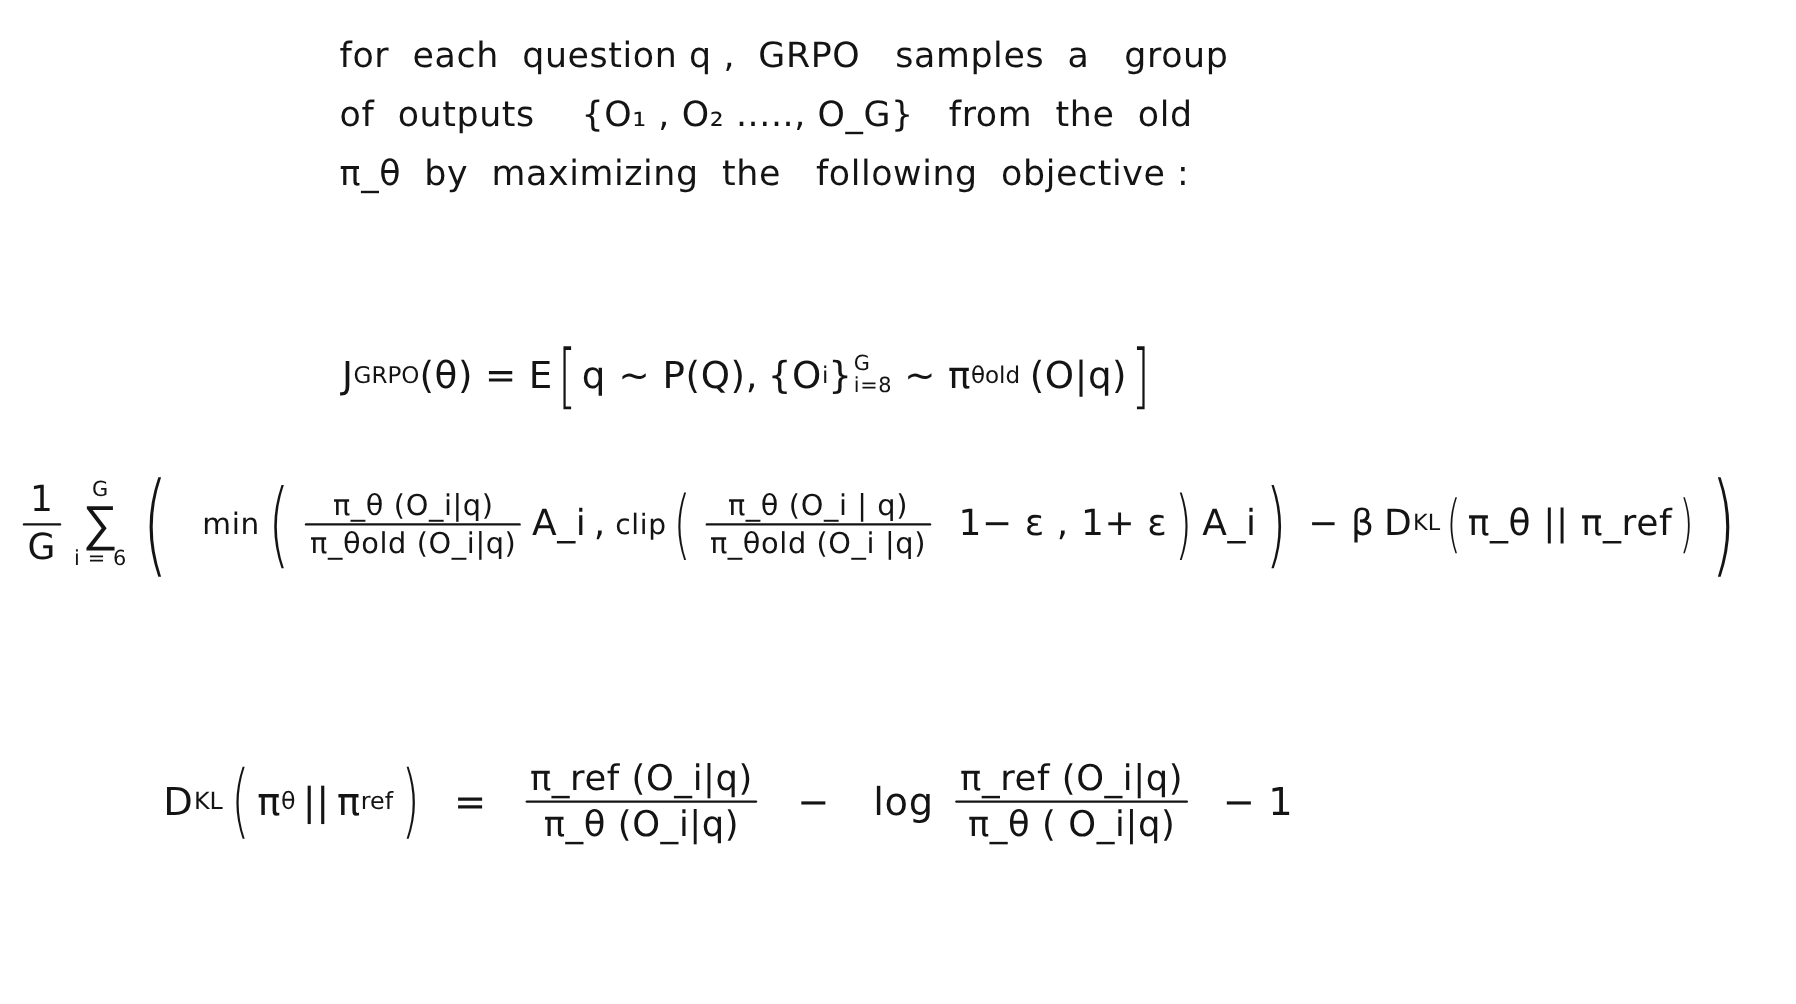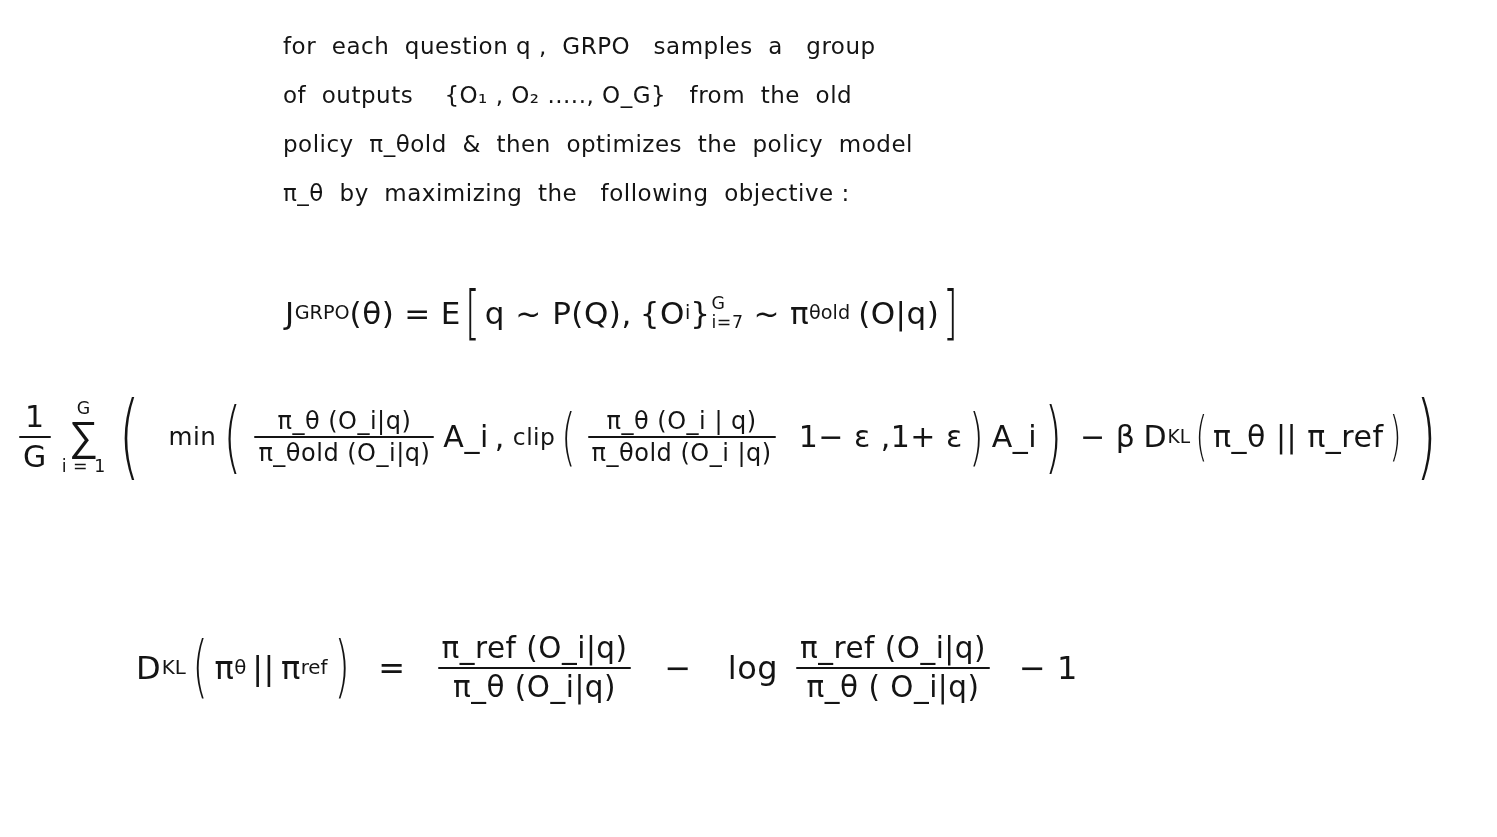--- a/index.html
+++ b/index.html
@@ -25,21 +25,21 @@
 
   
   #intro {
     position: absolute;
     left: 283px;
     top: 22px;
     width: 860px;
   }
   #intro .line {
     display: block;
-    font-size: 23px;
+    font-size: 29px;
     line-height: 49px;
     white-space: pre;
   }
 
   
   #objective {
     position: absolute;
     left: 285px;
     top: 292px;
     font-size: 31px;
@@ -146,49 +146,48 @@
   .op { margin: 0 10px; }
   .opsm { margin: 0 6px; }
   .blackboard { font-weight: 500; letter-spacing: 1px; }
 </style>
 </head>
 <body>
 
 <div id="intro" class="hand">
   <span class="line">for  each  question q ,  GRPO   samples  a   group</span>
   <span class="line">of  outputs    {O₁ , O₂ ....., O_G}   from  the  old</span>
-  <span class="line">policy  π_θold  &amp;  then  optimizes  the  policy  model</span>
   <span class="line">π_θ  by  maximizing  the   following  objective :</span>
 </div>
 
 <div id="objective" class="hand">
   <span>J</span><span class="sub">GRPO</span><span>(θ)</span>
   <span class="op">=</span>
   <span class="blackboard">E</span>
   <span class="bigbracket">[</span>
   <span>q ~ P(Q),</span>
-  <span style="margin-left:8px">{</span><span>O</span><span class="sub">i</span><span>}</span><span class="updown"><span>G</span><span>i=7</span></span>
+  <span style="margin-left:8px">{</span><span>O</span><span class="sub">i</span><span>}</span><span class="updown"><span>G</span><span>i=8</span></span>
   <span class="op">~</span>
   <span>π</span><span class="sub">θold</span>
   <span style="margin-left:8px">(O|q)</span>
   <span class="bigbracket">]</span>
 </div>
 
 <div id="bigformula" class="hand">
 
   <span class="frac">
     <span class="num">1</span>
     <span class="bar"></span>
     <span class="den">G</span>
   </span>
 
   <span class="sum">
     <span>G</span>
     <span class="sigma">∑</span>
-    <span>i = 1</span>
+    <span>i = 6</span>
   </span>
 
   <span class="paren lg">(</span>
 
   <span style="font-size:0.82em;margin-left:20px">min</span>
   <span class="paren">(</span>
 
   <span class="frac small">
     <span class="num">π_θ (O_i|q)</span>
     <span class="bar"></span>
@@ -201,21 +200,21 @@
   <span style="font-size:0.78em;margin-left:2px">clip</span>
   <span class="paren med">(</span>
 
   <span class="frac small">
     <span class="num">π_θ (O_i | q)</span>
     <span class="bar"></span>
     <span class="den">π_θold (O_i |q)</span>
   </span>
 
   <span style="margin-left:18px">1− ε ,</span>
-  <span style="">1+ ε</span>
+  <span style="margin-left:10px">1+ ε</span>
   <span class="paren med">)</span>
 
   <span style="margin-left:2px">A_i</span>
   <span class="paren">)</span>
 
   <span class="op">−</span>
   <span>β</span>
   <span class="blackboard" style="margin-left:8px">D</span>
     <span class="sub">KL</span>
   <span class="paren sm">(</span>

